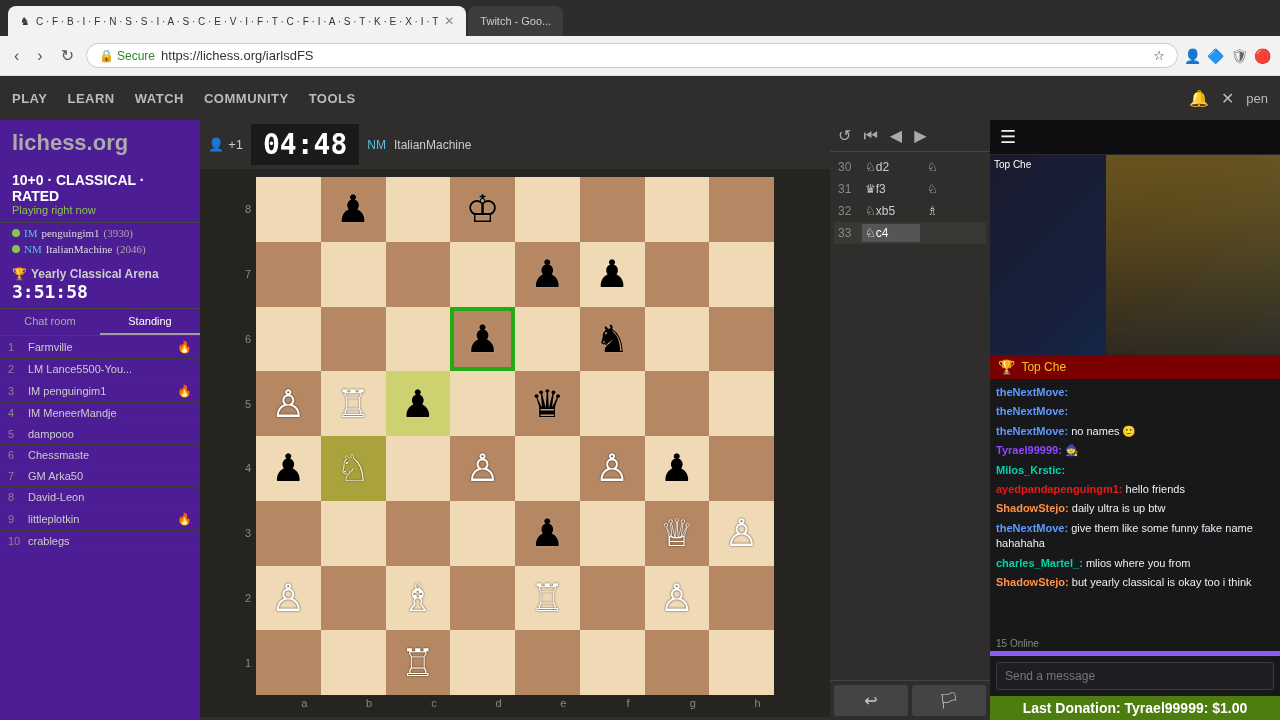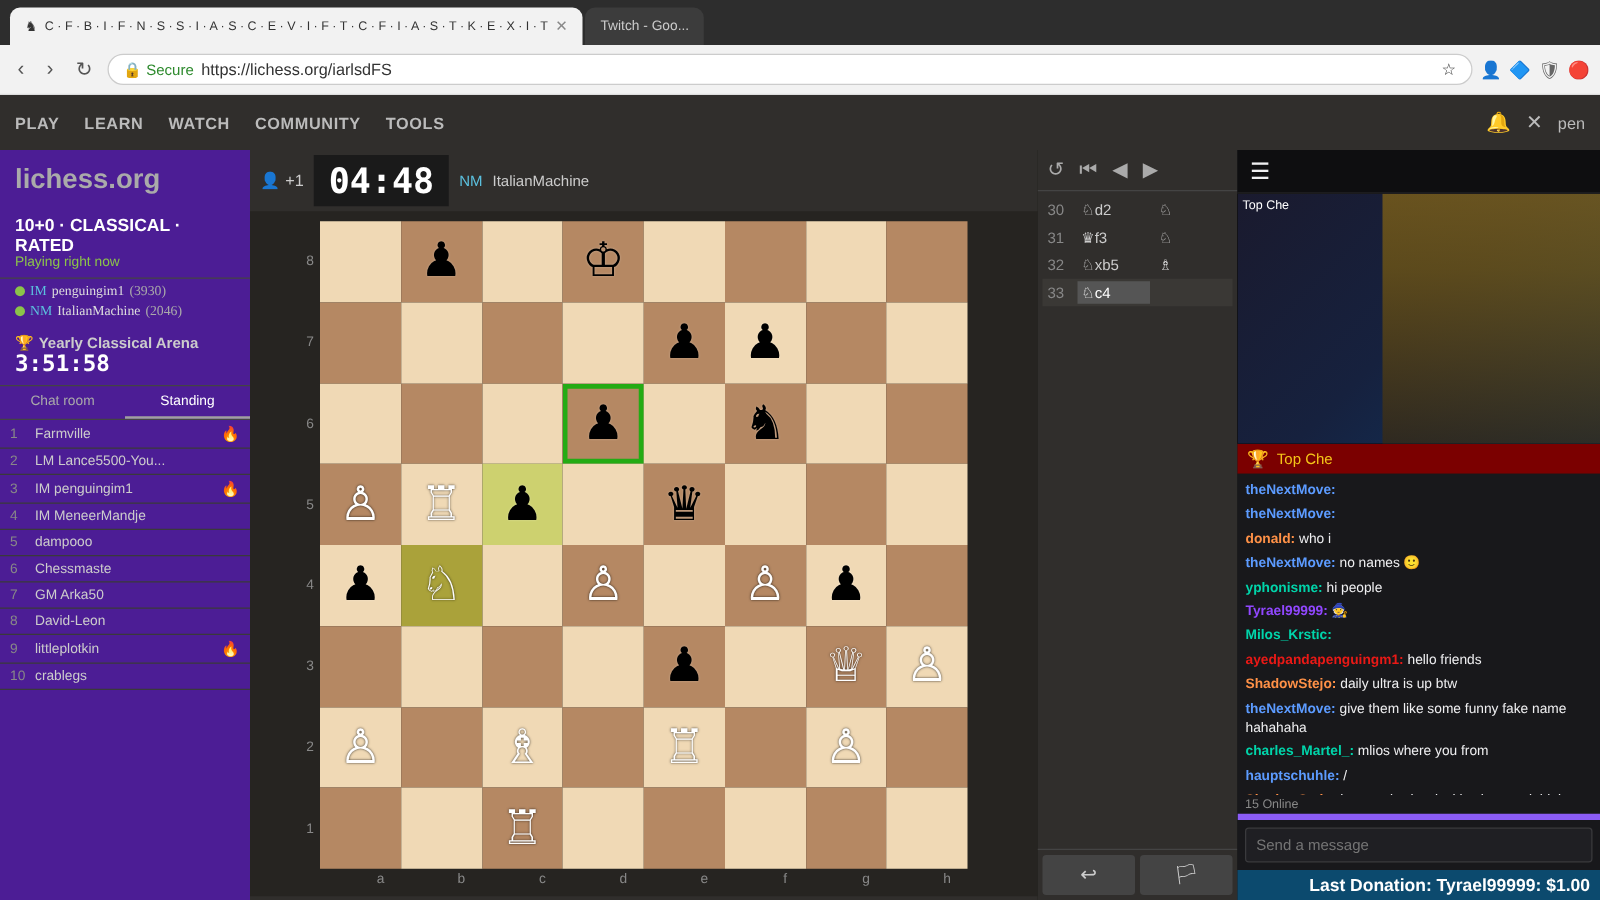--- a/index.html
+++ b/index.html
@@ -98,21 +98,21 @@
     .chat-username { font-weight: bold; cursor: pointer; }
     .chat-username.purple { color: #9147ff; }
     .chat-username.blue { color: #5c9bff; }
     .chat-username.red { color: #e91916; }
     .chat-username.green { color: #00d4aa; }
     .chat-username.teal { color: #00d4aa; }
     .chat-username.orange { color: #ff9147; }
     .chat-text { color: #efeff1; }
     .chat-input-area { padding: 6px; border-top: 5px solid #8b5cf6; }
     .chat-input { width: 100%; background: #1f1f23; border: 1px solid #3a3a3d; color: #efeff1; padding: 6px 8px; font-size: 12px; border-radius: 3px; }
-    .donation-banner { background: #0c4a6e; color: #fff; font-size: 14px; font-weight: bold; padding: 4px 8px; text-align: right; }
+    .donation-banner { background: #4d7c0f; color: #fff; font-size: 14px; font-weight: bold; padding: 4px 8px; text-align: center; }
     .top-chess-bar { background: #7b0000; color: #f5c518; font-size: 12px; padding: 4px 8px; display: flex; align-items: center; gap: 6px; }
     .top-chess-icon { font-size: 14px; }
     .move-row-highlight { background: #3a3835; }
 
     .board-wrapper { display: flex; }
     .board-left { display: flex; flex-direction: column; }
     .rank-labels { display: flex; flex-direction: column; height: 518px; width: 16px; }
     .rank-label { flex: 1; display: flex; align-items: center; justify-content: center; color: #888; font-size: 11px; }
     .file-labels { display: flex; width: 518px; margin-left: 16px; }
     .file-label { flex: 1; text-align: center; color: #888; font-size: 11px; padding-top: 2px; }
@@ -460,32 +460,24 @@
       <div class="chat-messages">
         <div class="chat-msg">
           <span class="chat-username blue">theNextMove:</span>
           <span class="chat-text"> </span>
         </div>
         <div class="chat-msg">
           <span class="chat-username blue">theNextMove:</span>
           <span class="chat-text"> </span>
         </div>
         <div class="chat-msg">
-          <span class="chat-username orange">donald:</span>
-          <span class="chat-text"> who i</span>
-        </div>
-        <div class="chat-msg">
           <span class="chat-username blue">theNextMove:</span>
           <span class="chat-text"> no names 🙂</span>
         </div>
         <div class="chat-msg">
-          <span class="chat-username green">yphonisme:</span>
-          <span class="chat-text"> hi people</span>
-        </div>
-        <div class="chat-msg">
           <span class="chat-username purple">Tyrael99999:</span>
           <span class="chat-text"> 🧙</span>
         </div>
         <div class="chat-msg">
           <span class="chat-username teal">Milos_Krstic:</span>
           <span class="chat-text"> </span>
         </div>
         <div class="chat-msg">
           <span class="chat-username red">ayedpandapenguingm1:</span>
           <span class="chat-text"> hello friends</span>
@@ -496,24 +488,20 @@
         </div>
         <div class="chat-msg">
           <span class="chat-username blue">theNextMove:</span>
           <span class="chat-text"> give them like some funny fake name hahahaha</span>
         </div>
         <div class="chat-msg">
           <span class="chat-username green">charles_Martel_:</span>
           <span class="chat-text"> mlios where you from</span>
         </div>
         <div class="chat-msg">
-          <span class="chat-username blue">hauptschuhle:</span>
-          <span class="chat-text"> /</span>
-        </div>
-        <div class="chat-msg">
           <span class="chat-username orange">ShadowStejo:</span>
           <span class="chat-text"> but yearly classical is okay too i think</span>
         </div>
 
       </div>
 
       <div style="color:#888; font-size:10px; padding:2px 6px;">15 Online</div>
 
       <div class="chat-input-area">
         <input class="chat-input" type="text" placeholder="Send a message" style="">

